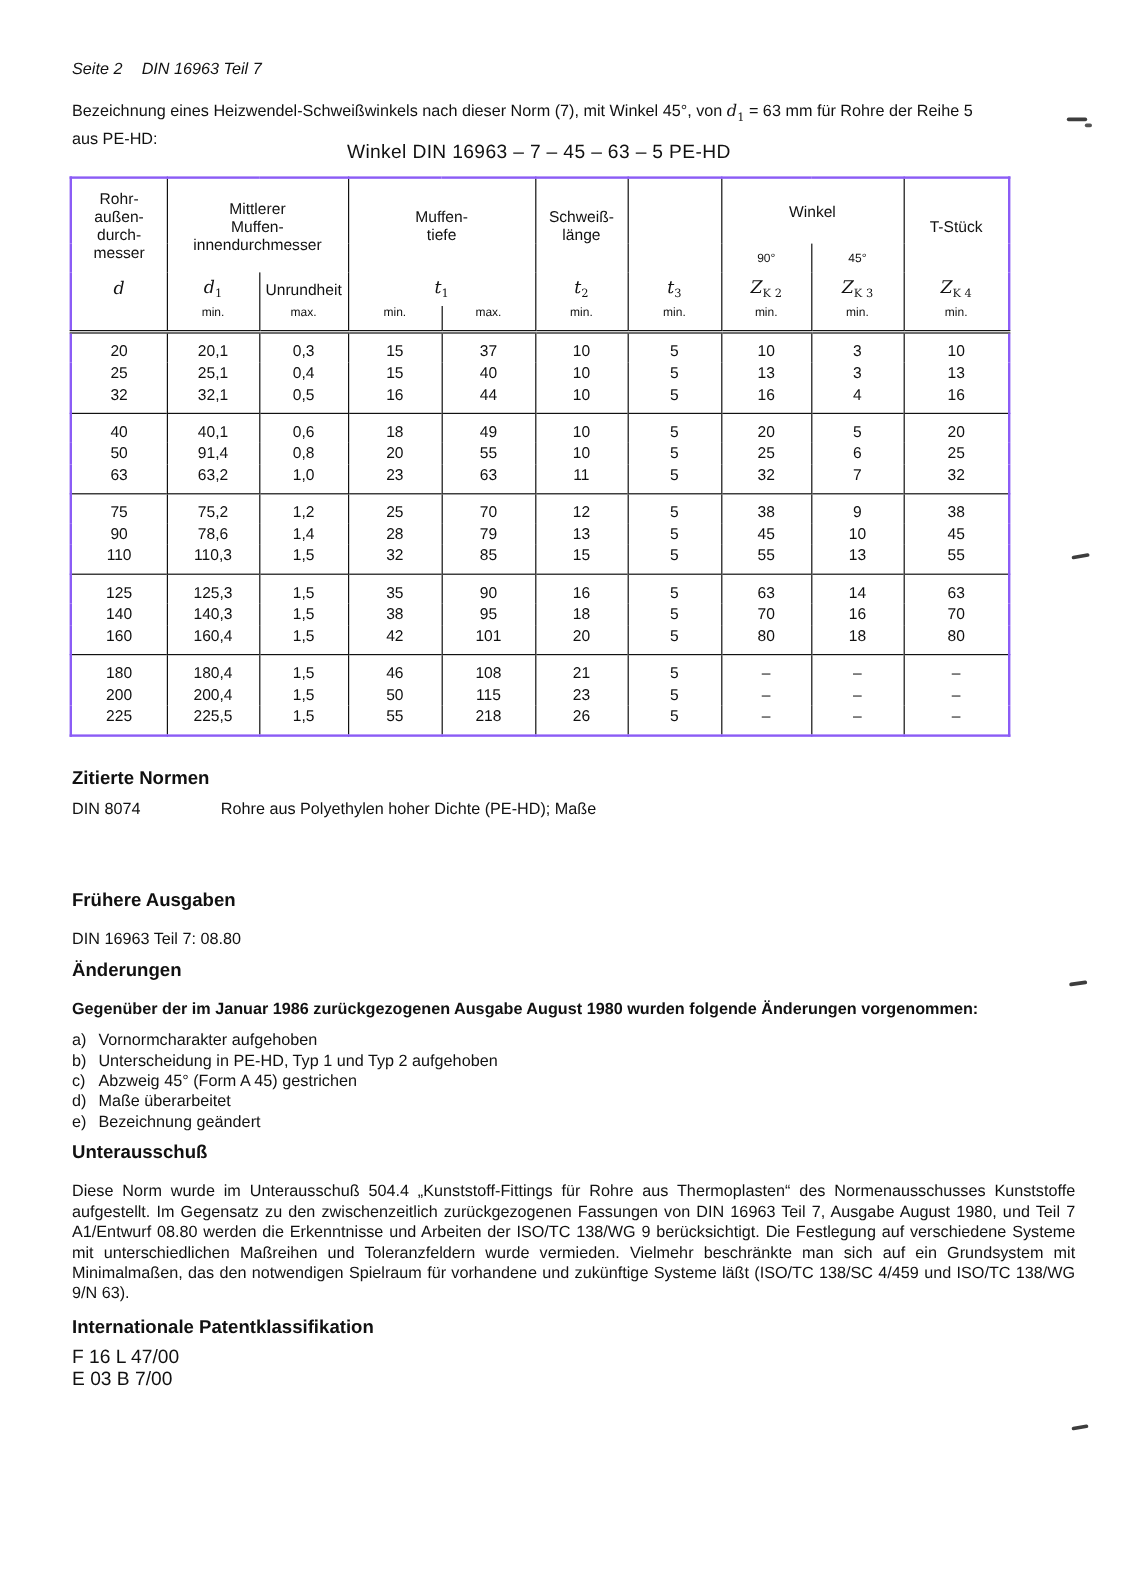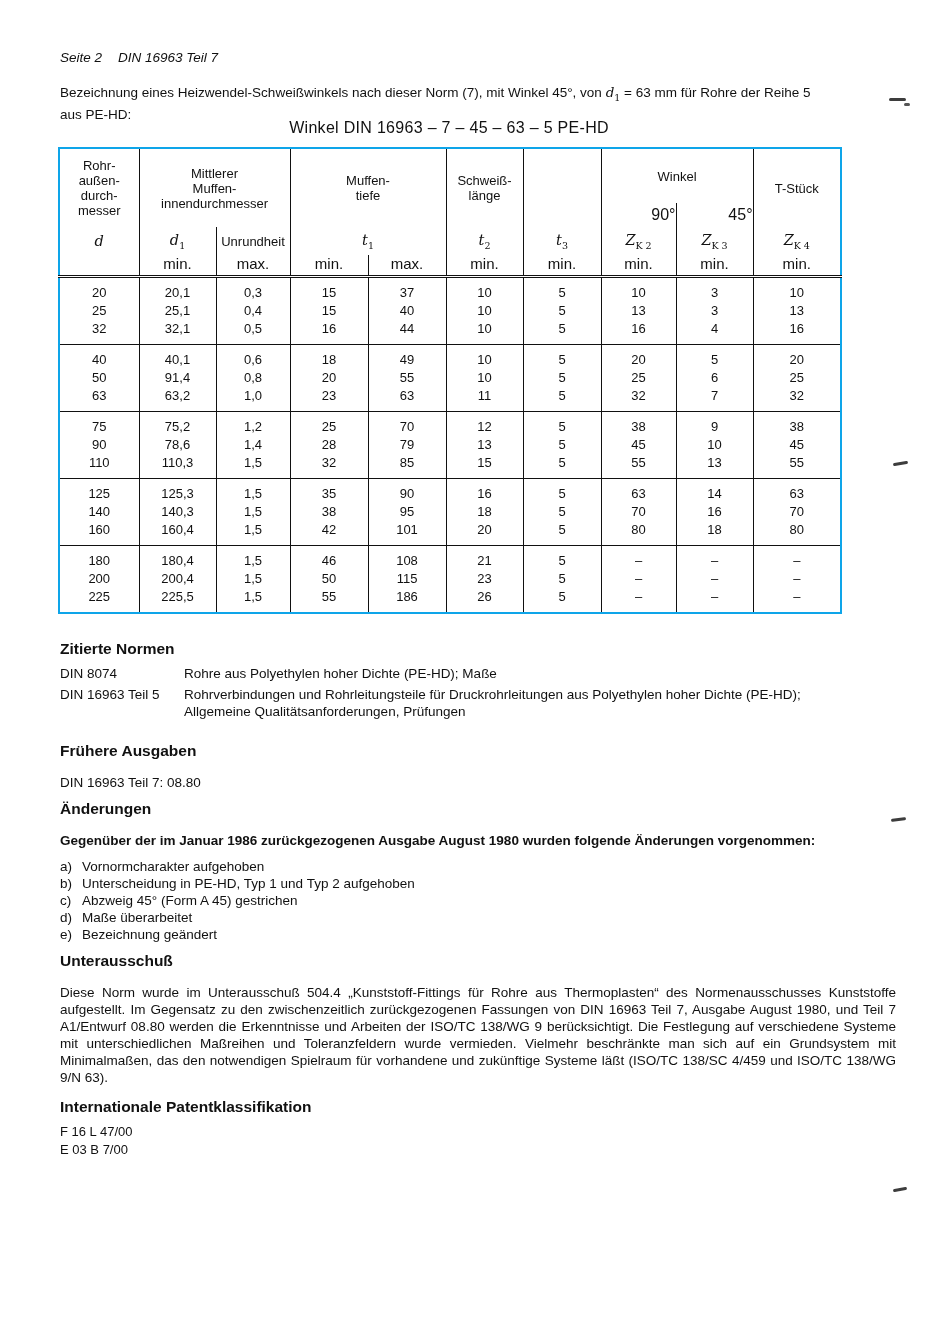--- a/index.html
+++ b/index.html
@@ -14,48 +14,48 @@
   .doc-header{position:absolute;top:50px;left:60px;font-size:13.5px;font-style:italic;}
   .doc-header .pg{margin-right:16px;}
   .intro{position:absolute;top:84px;left:60px;width:836px;font-size:13.5px;line-height:17px;}
   .mathsym{font-family:"DejaVu Serif","Liberation Serif",serif;font-style:italic;}
   .mathsub{font-family:"DejaVu Serif","Liberation Serif",serif;font-style:normal;font-size:9.5px;}
   .designation{position:absolute;top:119px;left:58px;width:782px;text-align:center;font-size:16px;letter-spacing:.3px;}
 
   table.dims{
     position:absolute;top:147px;left:58px;
     border-collapse:collapse;table-layout:fixed;
-    border:2px solid #0ea5e9;
+    border:2px solid #8b5cf6;
     width:782px;
   }
   table.dims th,table.dims td{padding:0;font-weight:normal;}
   .bl{border-left:1px solid #111;}
   .grp{font-size:13px;line-height:15px;white-space:pre-line;text-align:center;vertical-align:middle;}
-  tr.degrow th{font-size:16px;text-align:right;height:24px;vertical-align:middle;}
+  tr.degrow th{font-size:10px;text-align:center;height:24px;vertical-align:middle;}
   tr.grprow th{height:54px;}
   tr.symrow th{height:28px;text-align:center;vertical-align:middle;font-size:13px;}
   tr.symrow .mathsym{font-size:14.5px;}
-  tr.mmrow th{height:20px;text-align:center;vertical-align:top;font-size:15px;border-bottom:3px double #111;}
+  tr.mmrow th{height:20px;text-align:center;vertical-align:top;font-size:10px;border-bottom:3px double #111;}
   table.dims tbody td{
     text-align:center;font-size:13px;line-height:18px;vertical-align:middle;
   }
   table.dims tbody tr.g-first td{padding-top:6px;}
   table.dims tbody tr.g-last td{padding-bottom:6px;}
   table.dims tbody tr.group-start td{border-top:1px solid #111;}
 
   .section{position:absolute;left:60px;width:836px;}
   .sec-title{font-size:15.5px;font-weight:bold;margin-bottom:7px;}
   .body-text{font-size:13.5px;line-height:17px;margin-top:14px;}
   .zn-row{display:flex;font-size:13.5px;line-height:17px;margin-bottom:4px;}
   .zn-ref{width:124px;flex:0 0 124px;}
   .zn-text{flex:1;}
   .chg-item{display:flex;font-size:13.5px;line-height:16px;margin-bottom:1px;}
   .chg-label{width:22px;flex:0 0 22px;}
   .just{text-align:justify;}
-  .patent-line{font-size:13px;line-height:18px;}
+  .patent-line{font-size:16px;line-height:18px;}
 
   .fold-mark{position:absolute;background:#3d3d3d;border-radius:2px;}
   .m1{top:98px;left:889px;width:17px;height:3px;}
   .m1b{top:103px;left:904px;width:6px;height:3px;background:#555;}
   .m2{top:462px;left:893px;width:15px;height:3px;transform:rotate(-10deg);}
   .m3{top:818px;left:891px;width:15px;height:3px;transform:rotate(-8deg);}
   .m4{top:1188px;left:893px;width:14px;height:3px;transform:rotate(-10deg);}
 </style>
 </head>
 <body>
@@ -298,46 +298,39 @@
           <td class="bl">5</td>
           <td class="bl">–</td>
           <td class="bl">–</td>
           <td class="bl">–</td>
         </tr>
         <tr class="g-last">
           <td>225</td>
           <td class="bl">225,5</td>
           <td class="bl">1,5</td>
           <td class="bl">55</td>
-          <td class="bl">186</td>
+          <td class="bl">218</td>
           <td class="bl">26</td>
           <td class="bl">5</td>
           <td class="bl">–</td>
           <td class="bl">–</td>
           <td class="bl">–</td>
         </tr>
       </tbody>
   </table>
 
   <div class="section" style="top:640px;">
     <div class="sec-title">Zitierte Normen</div>
     <div class="zn-row">
       <div class="zn-ref">DIN  8074</div>
       <div class="zn-text">
         <div>Rohre aus Polyethylen hoher Dichte (PE-HD); Maße</div>
         <div></div>
       </div>
     </div>
-    <div class="zn-row">
-      <div class="zn-ref">DIN 16963 Teil 5</div>
-      <div class="zn-text">
-        <div>Rohrverbindungen und Rohrleitungsteile für Druckrohrleitungen aus Polyethylen hoher Dichte (PE-HD);</div>
-        <div>Allgemeine Qualitätsanforderungen, Prüfungen</div>
-      </div>
-    </div>
   </div>
 
   <div class="section" style="top:742px;">
     <div class="sec-title">Frühere Ausgaben</div>
     <div class="body-text">DIN 16963 Teil 7: 08.80</div>
   </div>
 
   <div class="section" style="top:800px;">
     <div class="sec-title">Änderungen</div>
     <div class="body-text" style="margin-bottom:10px;font-weight:bold;">Gegenüber der im Januar 1986 zurückgezogenen Ausgabe August 1980 wurden folgende Änderungen vorgenommen:</div>

